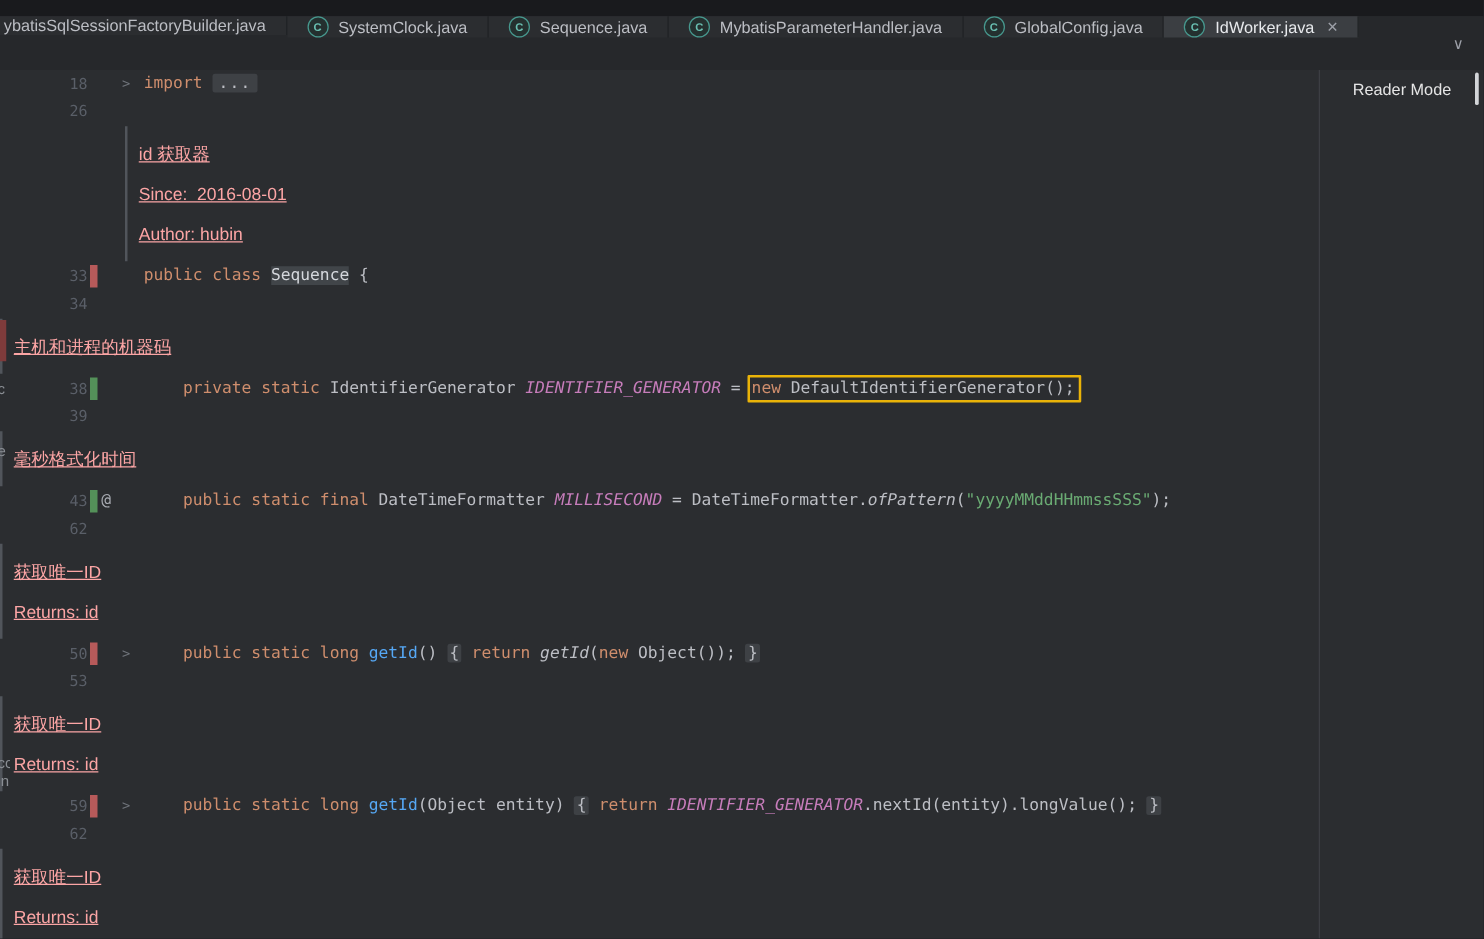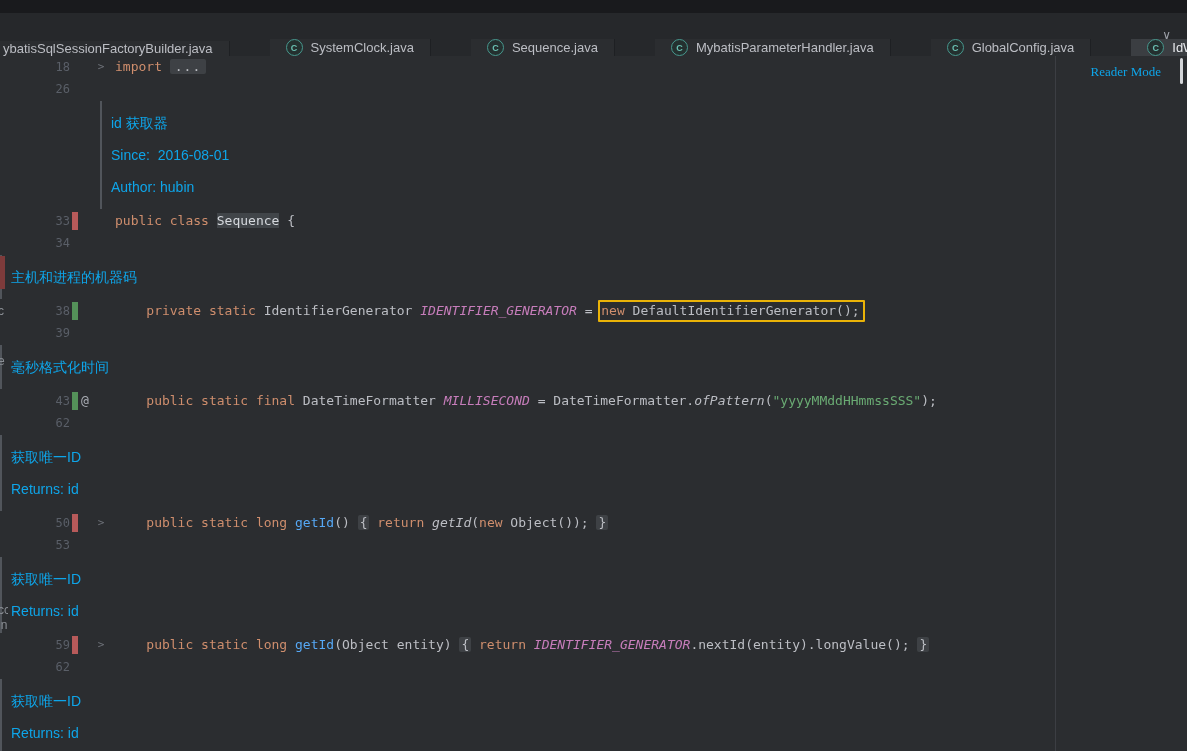--- a/index.html
+++ b/index.html
@@ -1,29 +1,29 @@
 <!DOCTYPE html>
 <html><head>
 <meta charset="utf-8">
 <style>
   html,body{margin:0;padding:0;background:#1a1b1e;}
   .app{position:relative;width:1187px;height:751px;overflow:hidden;background:#2B2D30;font-family:"Liberation Sans",sans-serif;}
   .top-strip{position:absolute;top:0;left:0;right:0;height:13px;background:#191A1D;}
   .tab-bar{position:absolute;top:13px;left:0;right:0;height:43px;background:#26282B;border-bottom:1px solid #1E2023;display:flex;align-items:stretch;}
-  .tabs{display:flex;align-items:flex-end;min-width:0;gap:40px;}
+  .tabs{display:flex;align-items:flex-start;min-width:0;}
   .tab{display:flex;align-items:center;gap:8px;padding:0 16px;background:#2B2D30;border-right:1px solid #1E2023;color:#BCBEC4;font-size:13px;white-space:nowrap;cursor:pointer;}
   .tab:first-child{padding-left:7px;margin-left:-4px;}
   .tab.active{background:#3B3E42;color:#E8EAED;}
   .class-icon{display:inline-flex;align-items:center;justify-content:center;width:15px;height:15px;border-radius:50%;border:1px solid #47988E;color:#6AC0B2;font-size:9px;font-weight:bold;background:#24302F;flex:0 0 auto;}
   .tab-label{pointer-events:none;}
   .tab-close{color:#9DA0A8;font-size:15px;line-height:1;margin-left:2px;cursor:pointer;}
   .tab-overflow{margin-left:auto;display:flex;align-items:center;padding:0 16px;color:#9DA0A8;font-size:12px;cursor:pointer;}
   .editor{position:absolute;top:56px;left:0;right:0;bottom:0;background:#2B2D30;overflow:hidden;}
   .margin-guide{position:absolute;top:0;bottom:0;left:1055px;width:1px;background:#3C3E43;}
-  .reader-mode{position:absolute;top:8px;right:26px;color:#0ea5e9;font-size:13px;cursor:pointer;font-family:Liberation Serif, serif;}
+  .reader-mode{position:absolute;top:8px;right:26px;color:#e5e5e5;font-size:13px;cursor:pointer;}
   .scroll-thumb{position:absolute;top:2px;right:4px;width:3px;height:26px;background:#D3D5D8;border-radius:2px;cursor:pointer;}
   #editor-rows{position:absolute;top:0;left:0;right:0;}
   .row{display:flex;height:22px;line-height:22px;font-family:"DejaVu Sans Mono",monospace;font-size:13px;}
   .g-num{width:50px;text-align:right;color:#5A5F68;font-size:12px;cursor:pointer;flex:0 0 auto;padding-left:20px;}
   .g-marker{width:6px;height:18px;margin:2px 0 0 2px;flex:0 0 auto;}
   .g-marker.green{background:#549159;}
   .g-marker.red{background:#B75A5A;}
   .g-mid{width:14px;text-align:center;color:#A8ABB2;font-size:13px;flex:0 0 auto;}
   .g-fold{width:18px;text-align:center;color:#6F737A;font-size:11px;cursor:pointer;flex:0 0 auto;}
   .code{padding-left:5px;white-space:pre;color:#BCBEC4;}
@@ -33,21 +33,21 @@
   .tk-method{color:#56A8F5;}
   .tk-mcall{color:#BCBEC4;font-style:italic;}
   .tk-str{color:#6AAB73;}
   .tk-hl{background:#414549;color:#D5D8DD;}
   .tk-fbrace{background:#3E4145;border-radius:2px;padding:0 2px;}
   .tk-foldbox{background:#3E4145;border-radius:2px;padding:0 5px;letter-spacing:1px;}
   .red-box{border:2px solid #eab308;border-radius:1px;padding:1px 3px 2px 1px;margin:-3px -2px;}
   .doc-group{border-left:2px solid #51555B;padding:6px 0 6px 9px;margin:1px 0;}
   .doc-group.lvl1{margin-left:100px;}
   .doc-group.lvl2{}
-  .doc-line{height:32px;line-height:32px;font-size:14px;color:#0ea5e9;white-space:pre-wrap;font-family:"Liberation Sans","DejaVu Sans",sans-serif;}
+  .doc-line{height:32px;line-height:32px;font-size:14px;color:#fca5a5;white-space:pre-wrap;font-family:"Liberation Sans","DejaVu Sans",sans-serif;text-decoration:underline;}
   .edge-frag{position:absolute;left:-2px;width:10px;overflow:hidden;color:#8A8E94;font-size:12px;font-family:"Liberation Sans",sans-serif;}
   .edge-red-strip{position:absolute;left:0;top:200px;width:5px;height:33px;background:#7E3B3B;}
 </style>
 </head>
 <body>
 
 <div class="app">
   <div class="top-strip"></div>
 
   <div class="tab-bar">

